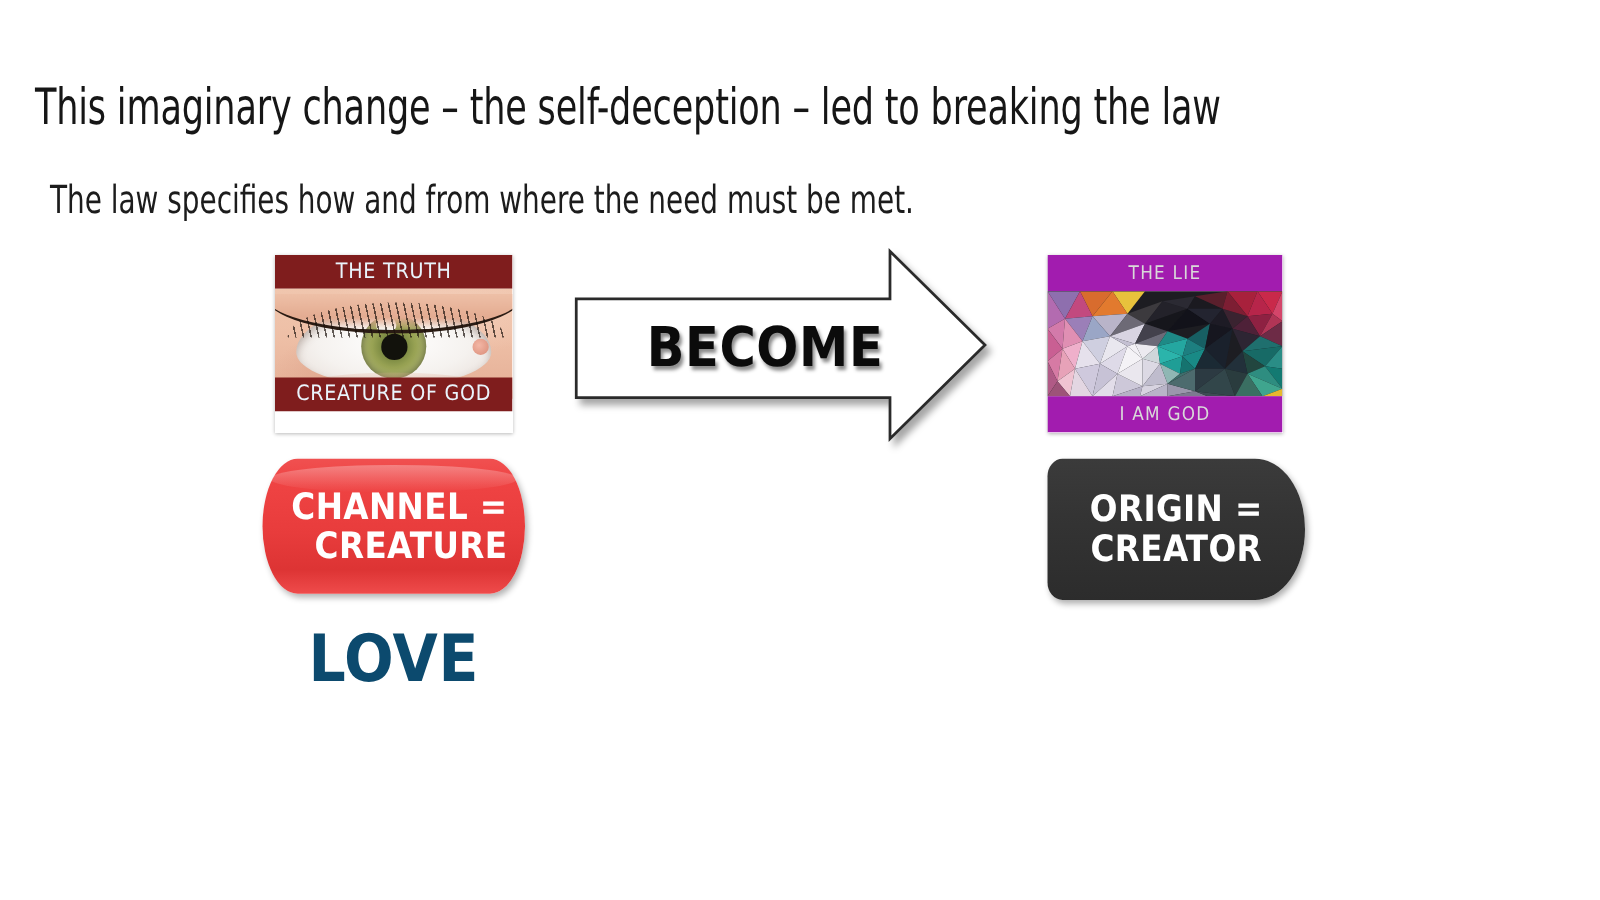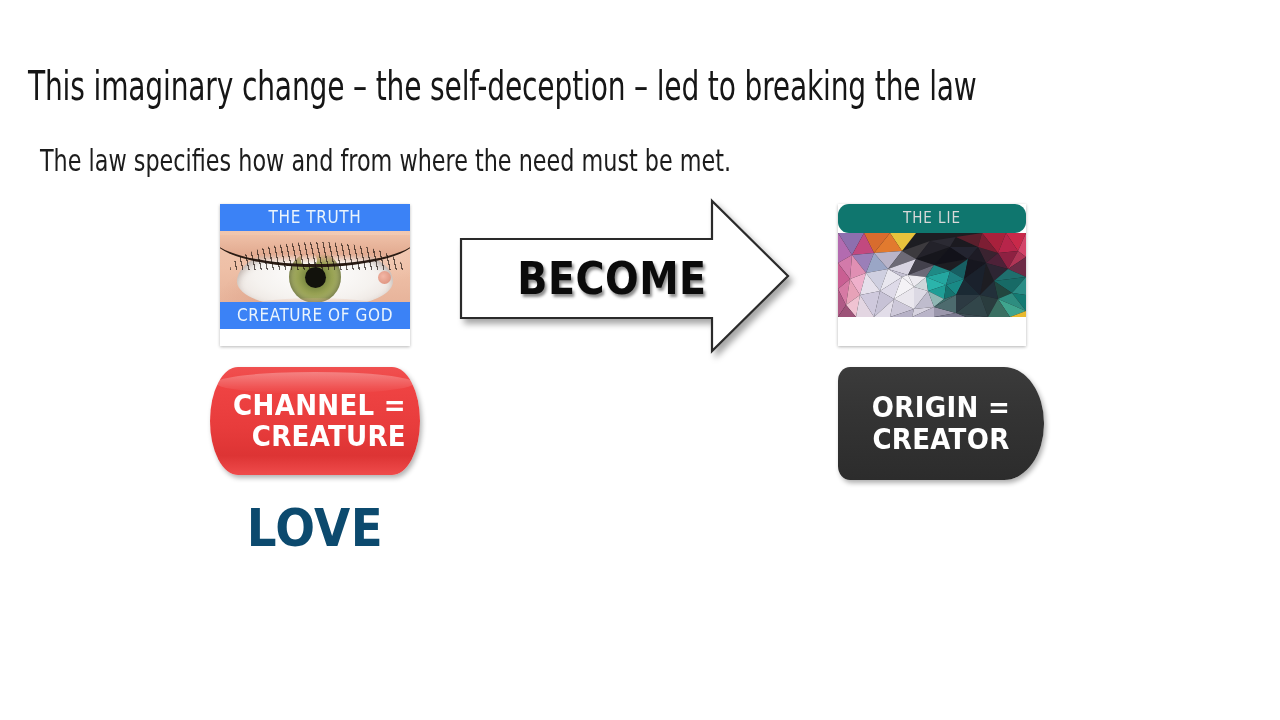--- a/index.html
+++ b/index.html
@@ -78,36 +78,35 @@
     position: absolute;
     left: 0;
     width: 100%;
     text-align: center;
     font-family: "DejaVu Sans Condensed", "Liberation Sans Narrow", "Liberation Sans", sans-serif;
     font-weight: 400;
     letter-spacing: 0.6px;
     box-sizing: border-box;
   }
   #truth-card .banner {
-    background: #3b82f6;
+    background: #7f1d1d;
     color: #eaf4fc;
     font-size: 17px;
     height: 27px;
     line-height: 27px;
   }
   #truth-card .banner.top { top: 0; }
   #truth-card .banner.bottom { bottom: 17px; }
   #lie-card .banner {
-    background: #0f766e;
+    background: #a21caf;
     color: #d9d9d9;
     font-size: 15px;
     height: 29px;
     line-height: 29px;
     letter-spacing: 1px;
-    border-radius: 11px;
   }
   #lie-card .banner.top { top: 0; }
   #lie-card .banner.bottom { bottom: 0; }
 
   
   .photo-eye {
     position: absolute;
     left: 0;
     top: 27px;
     width: 100%;
@@ -437,20 +436,21 @@
           <polygon points="118,80 118,62 142,62" fill="#2c3a42"></polygon>
           <polygon points="118,80 142,62 150,84" fill="#32464a"></polygon>
           <polygon points="96,84 118,80 128,84" fill="#7c7a90"></polygon>
           <polygon points="128,84 118,80 150,84" fill="#3d4d54"></polygon>
           <polygon points="126,46 130,26 148,30" fill="#16161f"></polygon>
           <polygon points="126,46 148,30 142,62" fill="#1a212c"></polygon>
         </g>
       </svg>
     </div>
 
+    <div class="banner bottom">I AM GOD</div>
   </div>
 
   <div id="become-arrow">
     <svg viewBox="0 0 350 172" aria-hidden="true">
       <defs>
         <filter id="arrowShadow" x="-20%" y="-20%" width="150%" height="150%">
           <feDropShadow dx="4" dy="5" stdDeviation="3" flood-color="#000000" flood-opacity="0.35"></feDropShadow>
         </filter>
       </defs>
       <polygon points="9,47 260,47 260,9 336,84 260,159 260,126 9,126" fill="#ffffff" stroke="#2b2b2b" stroke-width="2.2" stroke-linejoin="miter" filter="url(#arrowShadow)"></polygon>

